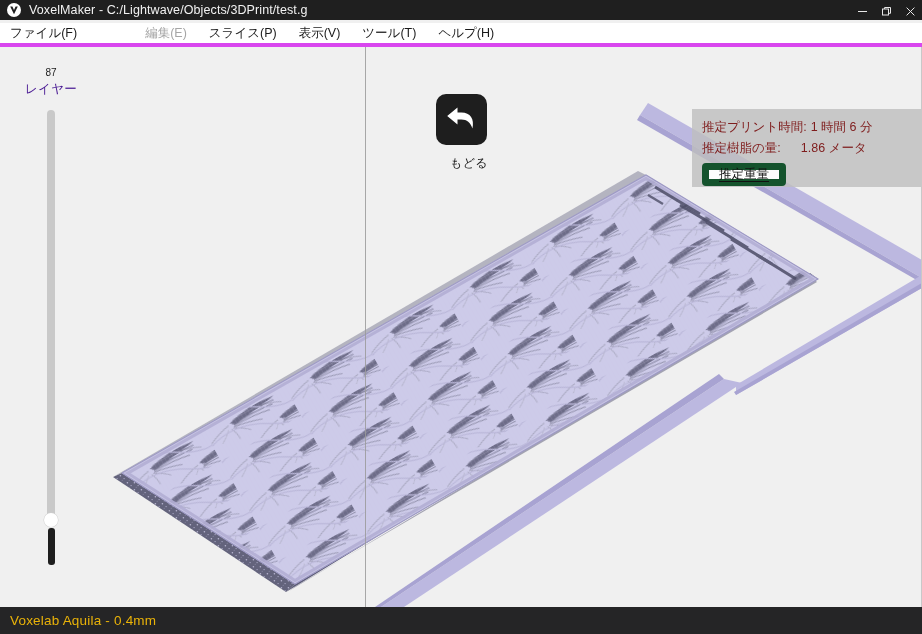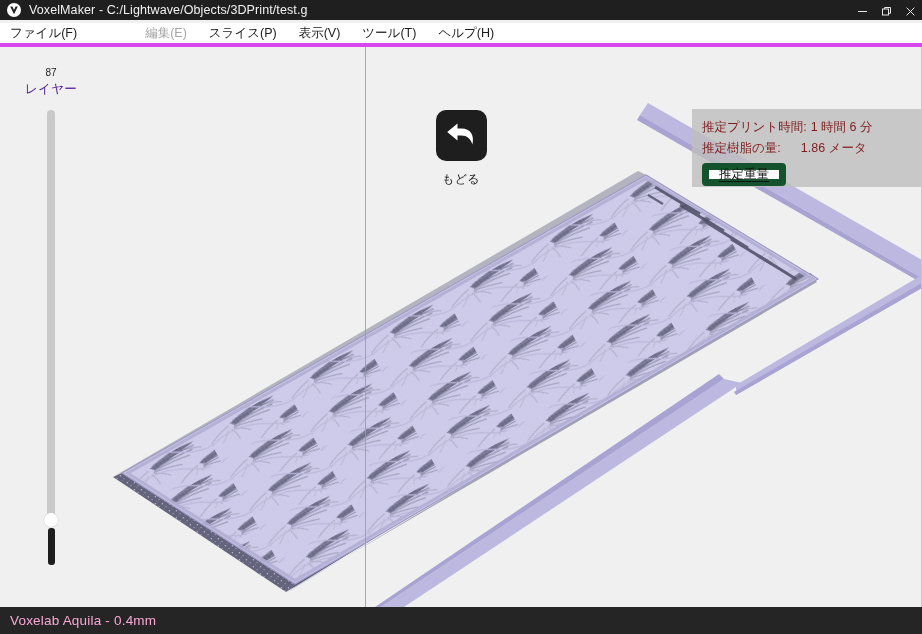--- a/index.html
+++ b/index.html
@@ -71,21 +71,21 @@
     position:absolute;left:3.5px;top:418px;width:7px;height:37px;
     background:#1e1e1e;border-radius:3px;
   }
   .slider-handle{
     position:absolute;left:0px;top:403px;width:14px;height:14px;
     background:#ffffff;border-radius:50%;
     box-shadow:0 0 0 0.5px #cfcfcf;
   }
 
   
-  .undo-wrap{position:absolute;left:434px;top:63px;width:54px;text-align:center;}
+  .undo-wrap{position:absolute;left:434px;top:47px;width:54px;text-align:right;}
   .undo-btn{
     width:51px;height:51px;background:#1e1e1e;border-radius:10px;
     display:flex;align-items:center;justify-content:center;
     margin:0 auto;cursor:default;
   }
   .undo-lbl{font-size:12px;color:#1b1b1b;margin-top:10px;letter-spacing:.4px;}
 
   
   .infopanel{
     position:absolute;left:692px;top:62px;width:229px;height:78px;
@@ -104,21 +104,21 @@
     background:#fdfdfd;border:7px solid #14532d;border-radius:4px;
     font-size:12.5px;color:#111;height:23px;
     display:flex;align-items:center;justify-content:center;
     padding:0 10px;white-space:nowrap;cursor:default;box-sizing:border-box;
   }
   .ibtn .ul{border-bottom:1px solid #111;line-height:14px;}
 
   
   .statusbar{
     position:absolute;left:0;top:607px;width:922px;height:27px;
-    background:#252526;color:#f9a8d4;
+    background:#252526;color:#eab308;
     display:flex;align-items:center;padding-left:10px;box-sizing:border-box;
     font-size:13.5px;letter-spacing:.2px;
   }
 </style>
 </head>
 <body>
 
 <div class="app">
 
   <div class="titlebar">

